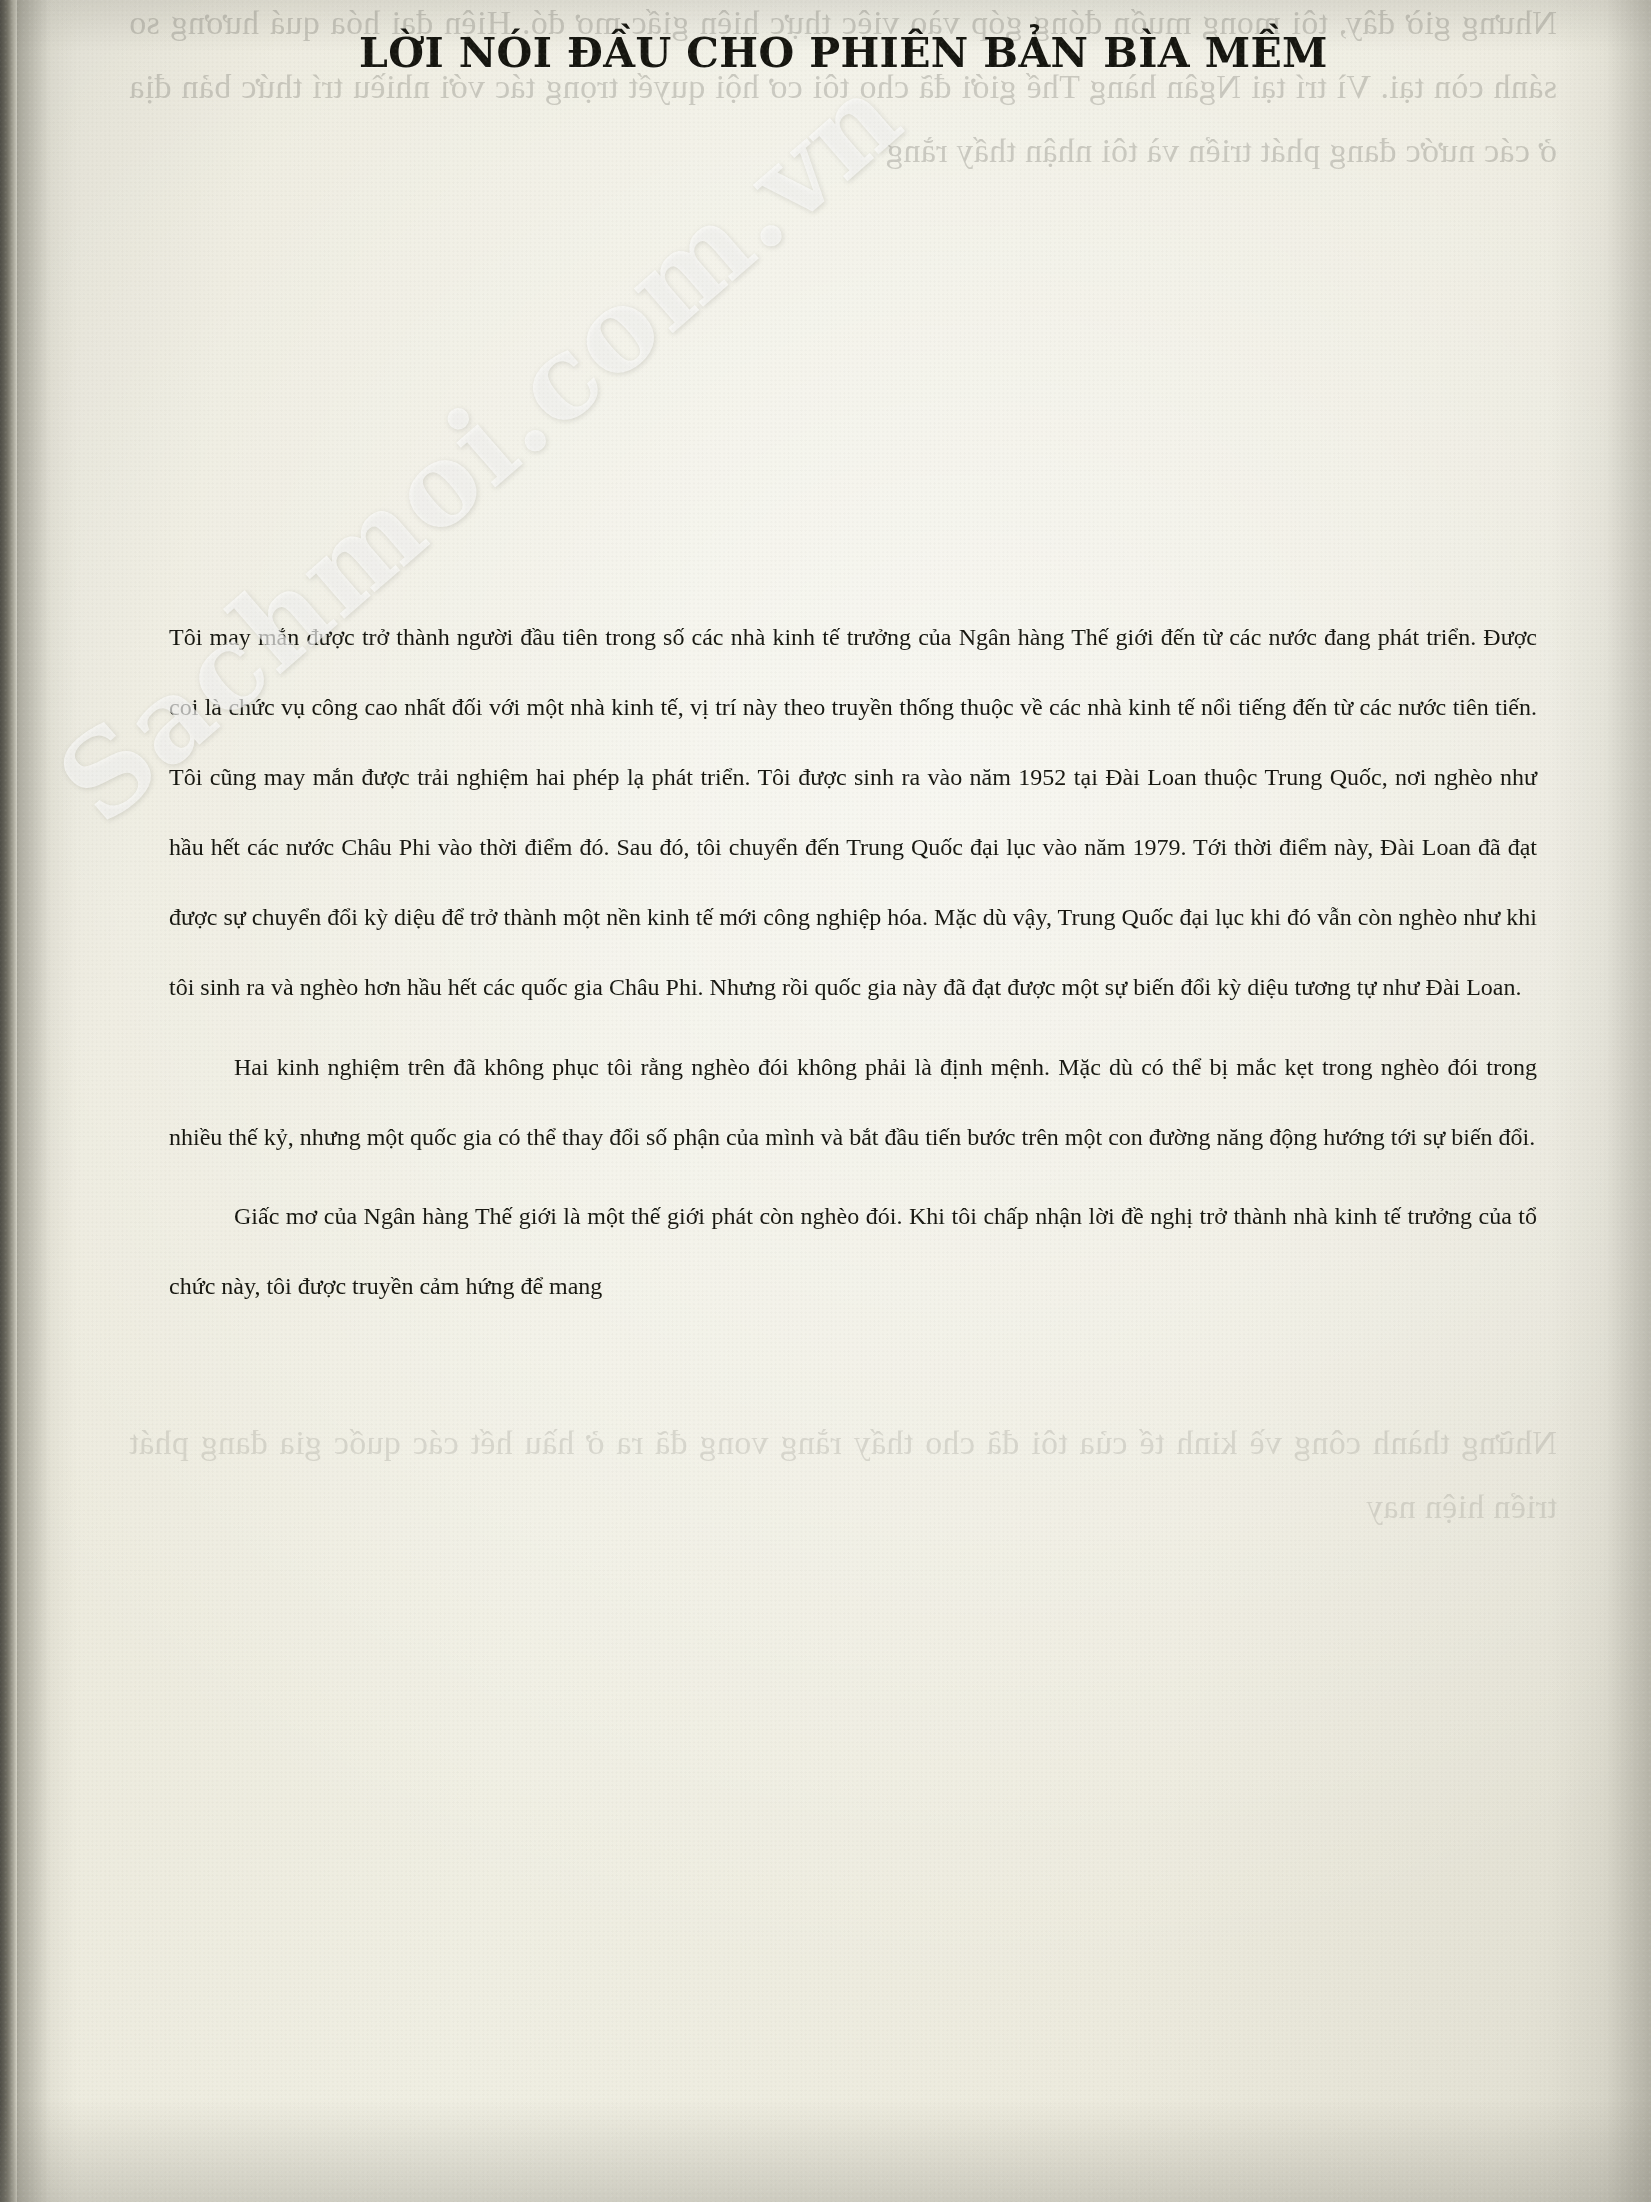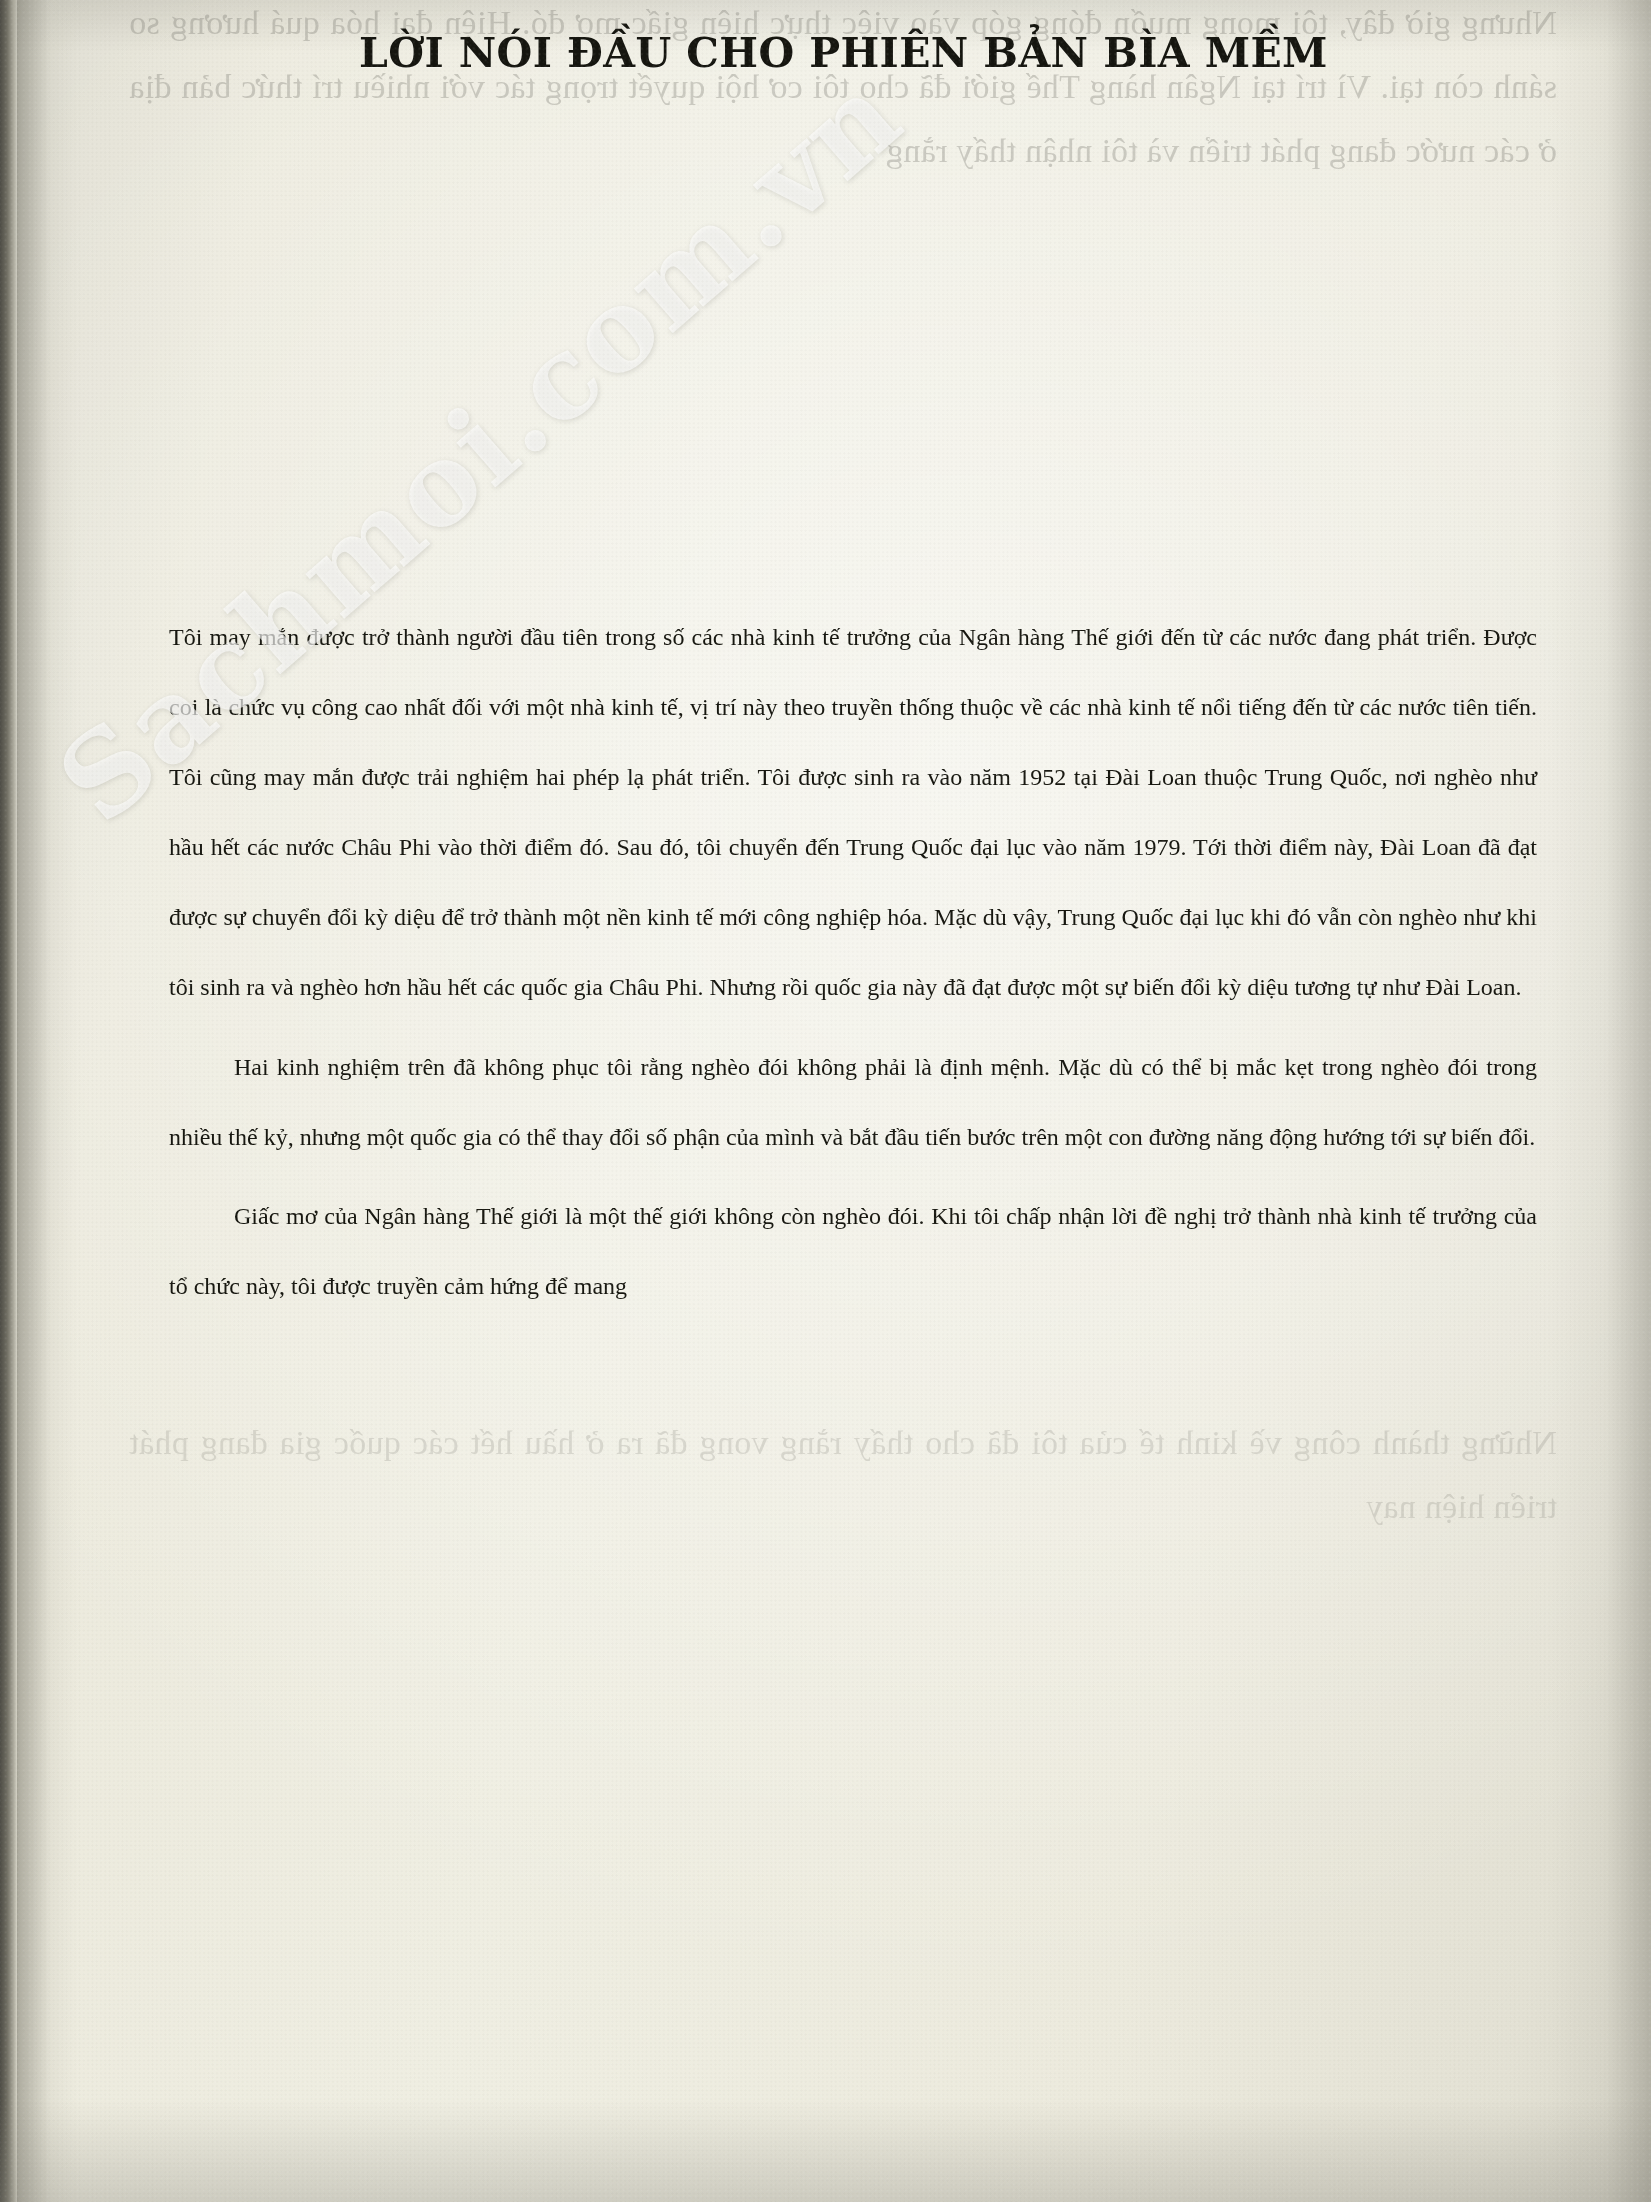--- a/index.html
+++ b/index.html
@@ -169,21 +169,21 @@
 
   <div class="bleed-through">Nhưng giờ đây, tôi mong muốn đóng góp vào việc thực hiện giấc mơ đó. Hiện đại hóa quá hương so sánh còn tại. Vì trí tại Ngân hàng Thế giới đã cho tôi cơ hội quyết trọng tác với nhiều trí thức bản địa ở các nước đang phát triển và tôi nhận thấy rằng</div>
   <div class="bleed-through lower">Những thành công về kinh tế của tôi đã cho thấy rằng vong đã ra ở hầu hết các quốc gia đang phát triển hiện nay</div>
 
   <div class="content">
     <h1 class="chapter-title">LỜI NÓI ĐẦU CHO PHIÊN BẢN BÌA MỀM</h1>
 
     <div class="body-text">
       <p>Tôi may mắn được trở thành người đầu tiên trong số các nhà kinh tế trưởng của Ngân hàng Thế giới đến từ các nước đang phát triển. Được coi là chức vụ công cao nhất đối với một nhà kinh tế, vị trí này theo truyền thống thuộc về các nhà kinh tế nổi tiếng đến từ các nước tiên tiến. Tôi cũng may mắn được trải nghiệm hai phép lạ phát triển. Tôi được sinh ra vào năm 1952 tại Đài Loan thuộc Trung Quốc, nơi nghèo như hầu hết các nước Châu Phi vào thời điểm đó. Sau đó, tôi chuyển đến Trung Quốc đại lục vào năm 1979. Tới thời điểm này, Đài Loan đã đạt được sự chuyển đổi kỳ diệu để trở thành một nền kinh tế mới công nghiệp hóa. Mặc dù vậy, Trung Quốc đại lục khi đó vẫn còn nghèo như khi tôi sinh ra và nghèo hơn hầu hết các quốc gia Châu Phi. Nhưng rồi quốc gia này đã đạt được một sự biến đổi kỳ diệu tương tự như Đài Loan.</p>
       <p class="indent">Hai kinh nghiệm trên đã không phục tôi rằng nghèo đói không phải là định mệnh. Mặc dù có thể bị mắc kẹt trong nghèo đói trong nhiều thế kỷ, nhưng một quốc gia có thể thay đổi số phận của mình và bắt đầu tiến bước trên một con đường năng động hướng tới sự biến đổi.</p>
-      <p class="indent">Giấc mơ của Ngân hàng Thế giới là một thế giới không còn nghèo đói. Khi tôi chấp nhận lời đề nghị trở thành nhà kinh tế trưởng của tổ chức này, tôi được truyền cảm hứng để mang</p>
+      <p class="indent">Giấc mơ của Ngân hàng Thế giới là một thế giới phát còn nghèo đói. Khi tôi chấp nhận lời đề nghị trở thành nhà kinh tế trưởng của tổ chức này, tôi được truyền cảm hứng để mang</p>
     </div>
   </div>
 
   <div class="watermark">
     <span>Sachmoi.com.vn</span>
   </div>
 
   <div class="grain"></div>
 </div>
 

